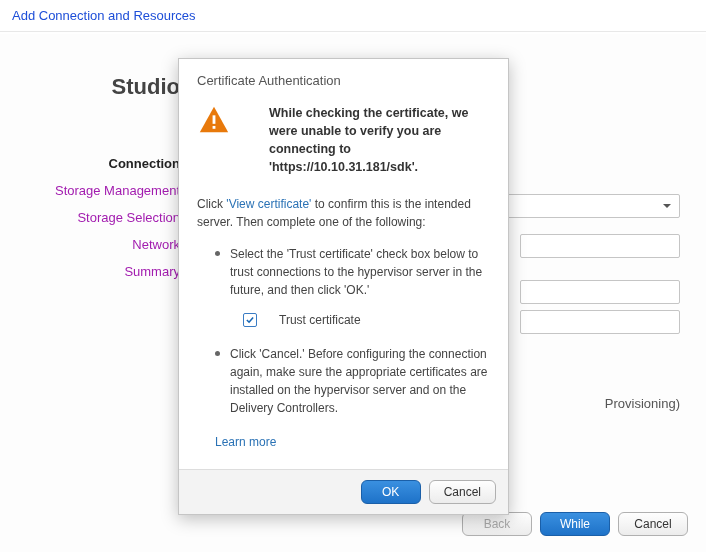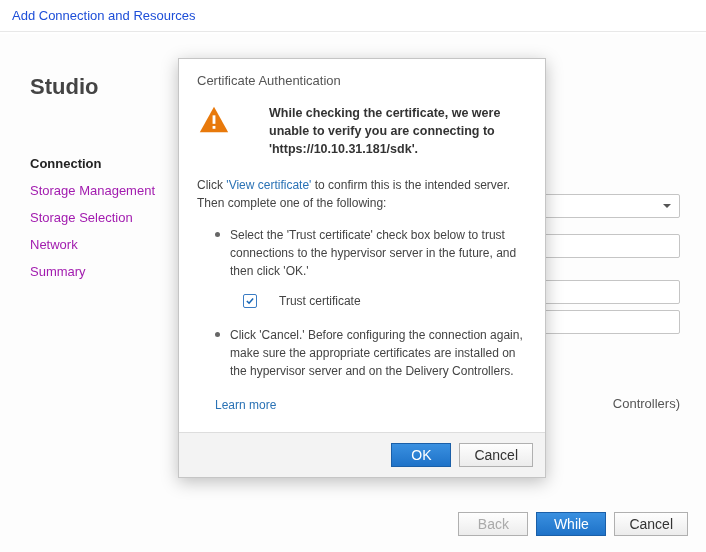--- a/index.html
+++ b/index.html
@@ -21,20 +21,21 @@
   }
   .main-area {
     position: absolute;
     top: 34px; left: 0; right: 0; bottom: 0;
     background: #fdfdfd;
     display: flex;
   }
   .sidebar {
     width: 180px;
     padding: 40px 0 0 30px;
+    text-align: right;
   }
   .studio-title {
     font-size: 22px;
     font-weight: 600;
     color: #444;
     margin-bottom: 50px;
   }
   .step-list { list-style: none; }
   .step-list li {
     padding: 6px 0;
@@ -72,39 +73,39 @@
     right: 18px;
     bottom: 16px;
     display: flex;
     gap: 8px;
   }
   .btn {
     min-width: 70px;
     height: 24px;
     border: 1px solid #b0b0b0;
     background: linear-gradient(#fefefe,#ececec);
-    border-radius: 0;
-    font-size: 14px;
+    border-radius: 6px;
+    font-size: 12px;
     color: #333;
     cursor: pointer;
     padding: 0 14px;
   }
   .btn.primary {
     background: linear-gradient(#3a90e0,#1e72c8);
     border-color: #1a5fa8;
     color: #fff;
   }
   .btn:disabled { color: #aaa; cursor: default; }
 
   
   .modal {
     position: absolute;
     top: 58px;
     left: 178px;
-    width: 368px;
+    width: 331px;
     background: #fff;
     border: 1px solid #c5c5c5;
     box-shadow: 0 4px 16px rgba(0,0,0,0.25);
   }
   .modal-body {
     padding: 14px 18px 20px 18px;
     font-size: 12px;
     color: #444;
   }
   .modal-title {
@@ -172,21 +173,21 @@
       <li>Summary</li>
     </ul>
   </div>
 
   <div class="content-area">
 
     <div class="bg-input bg-dropdown" style="right:26px; top:160px; width:180px;"></div>
     <div class="bg-input" style="right:26px; top:200px; width:160px;"></div>
     <div class="bg-input" style="right:26px; top:246px; width:160px;"></div>
     <div class="bg-input" style="right:26px; top:276px; width:160px;"></div>
-    <div class="bg-text" style="right:26px; top:362px;">Controllers)</div>
+    <div class="bg-text" style="right:26px; top:362px;">Provisioning)</div>
 
     <div class="wizard-buttons">
       <button class="btn" disabled="">Back</button>
       <button class="btn primary">While</button>
       <button class="btn">Cancel</button>
     </div>
   </div>
 </div>
 
 <div class="modal">

